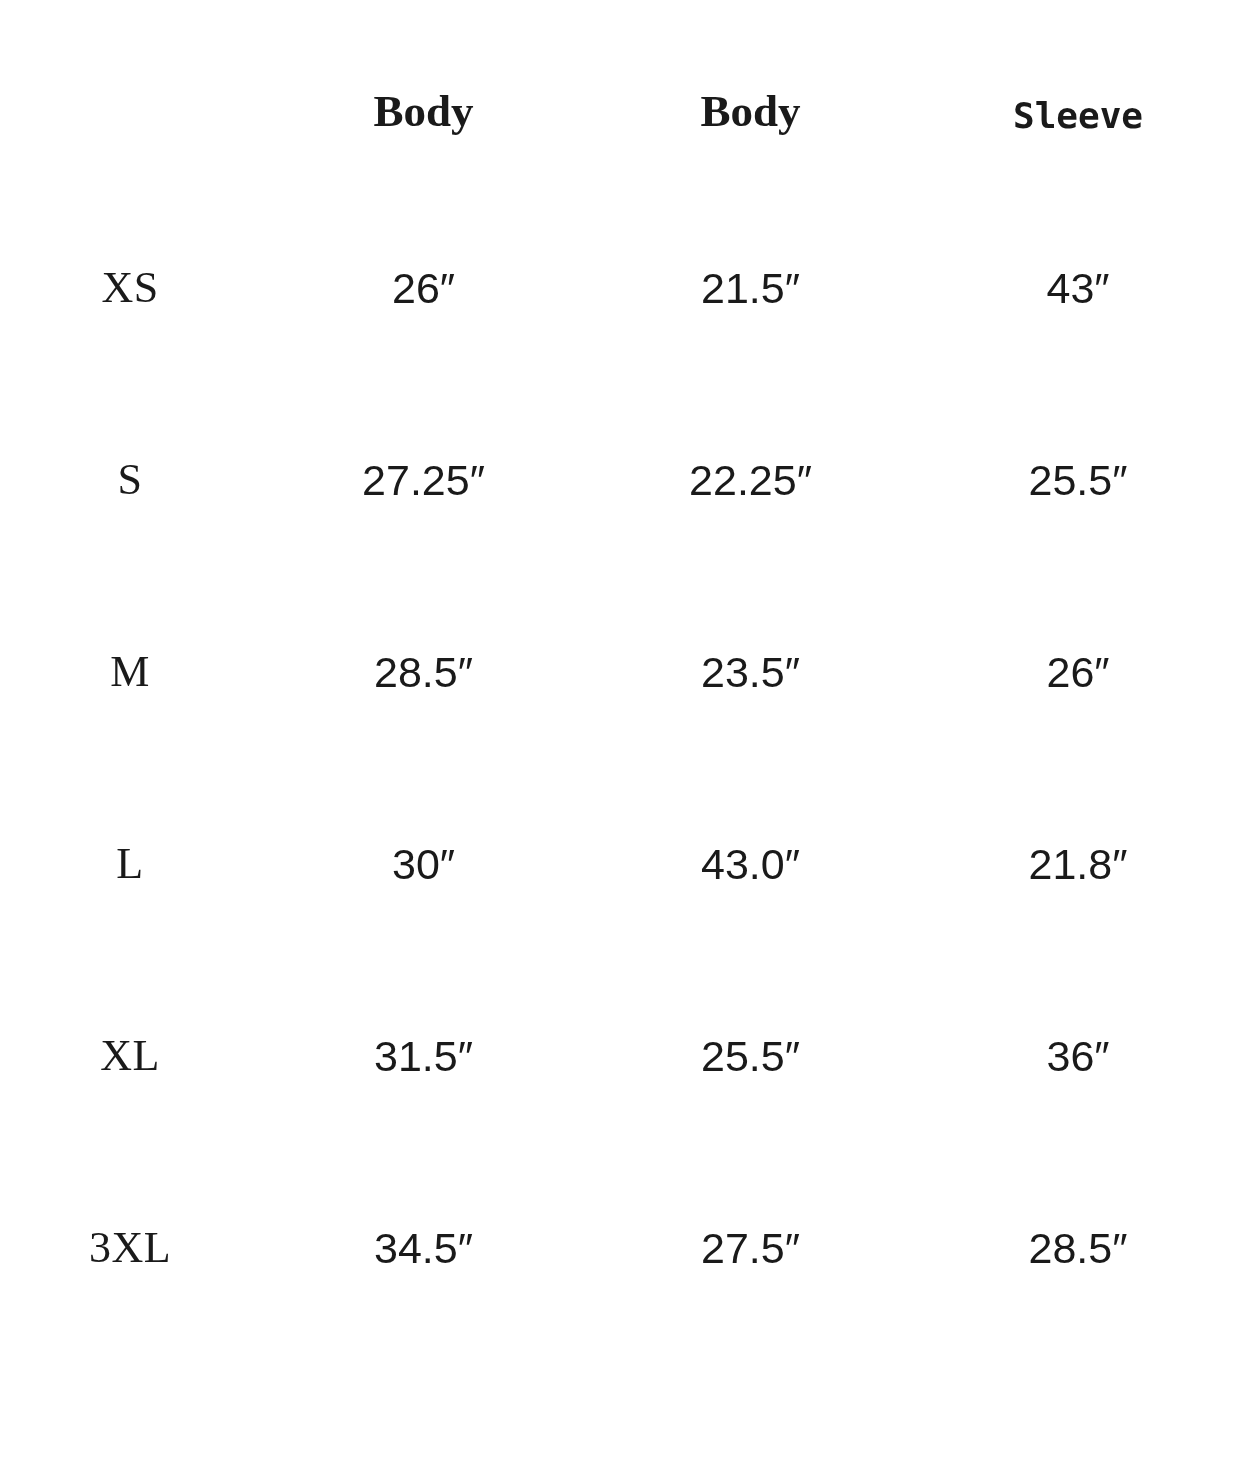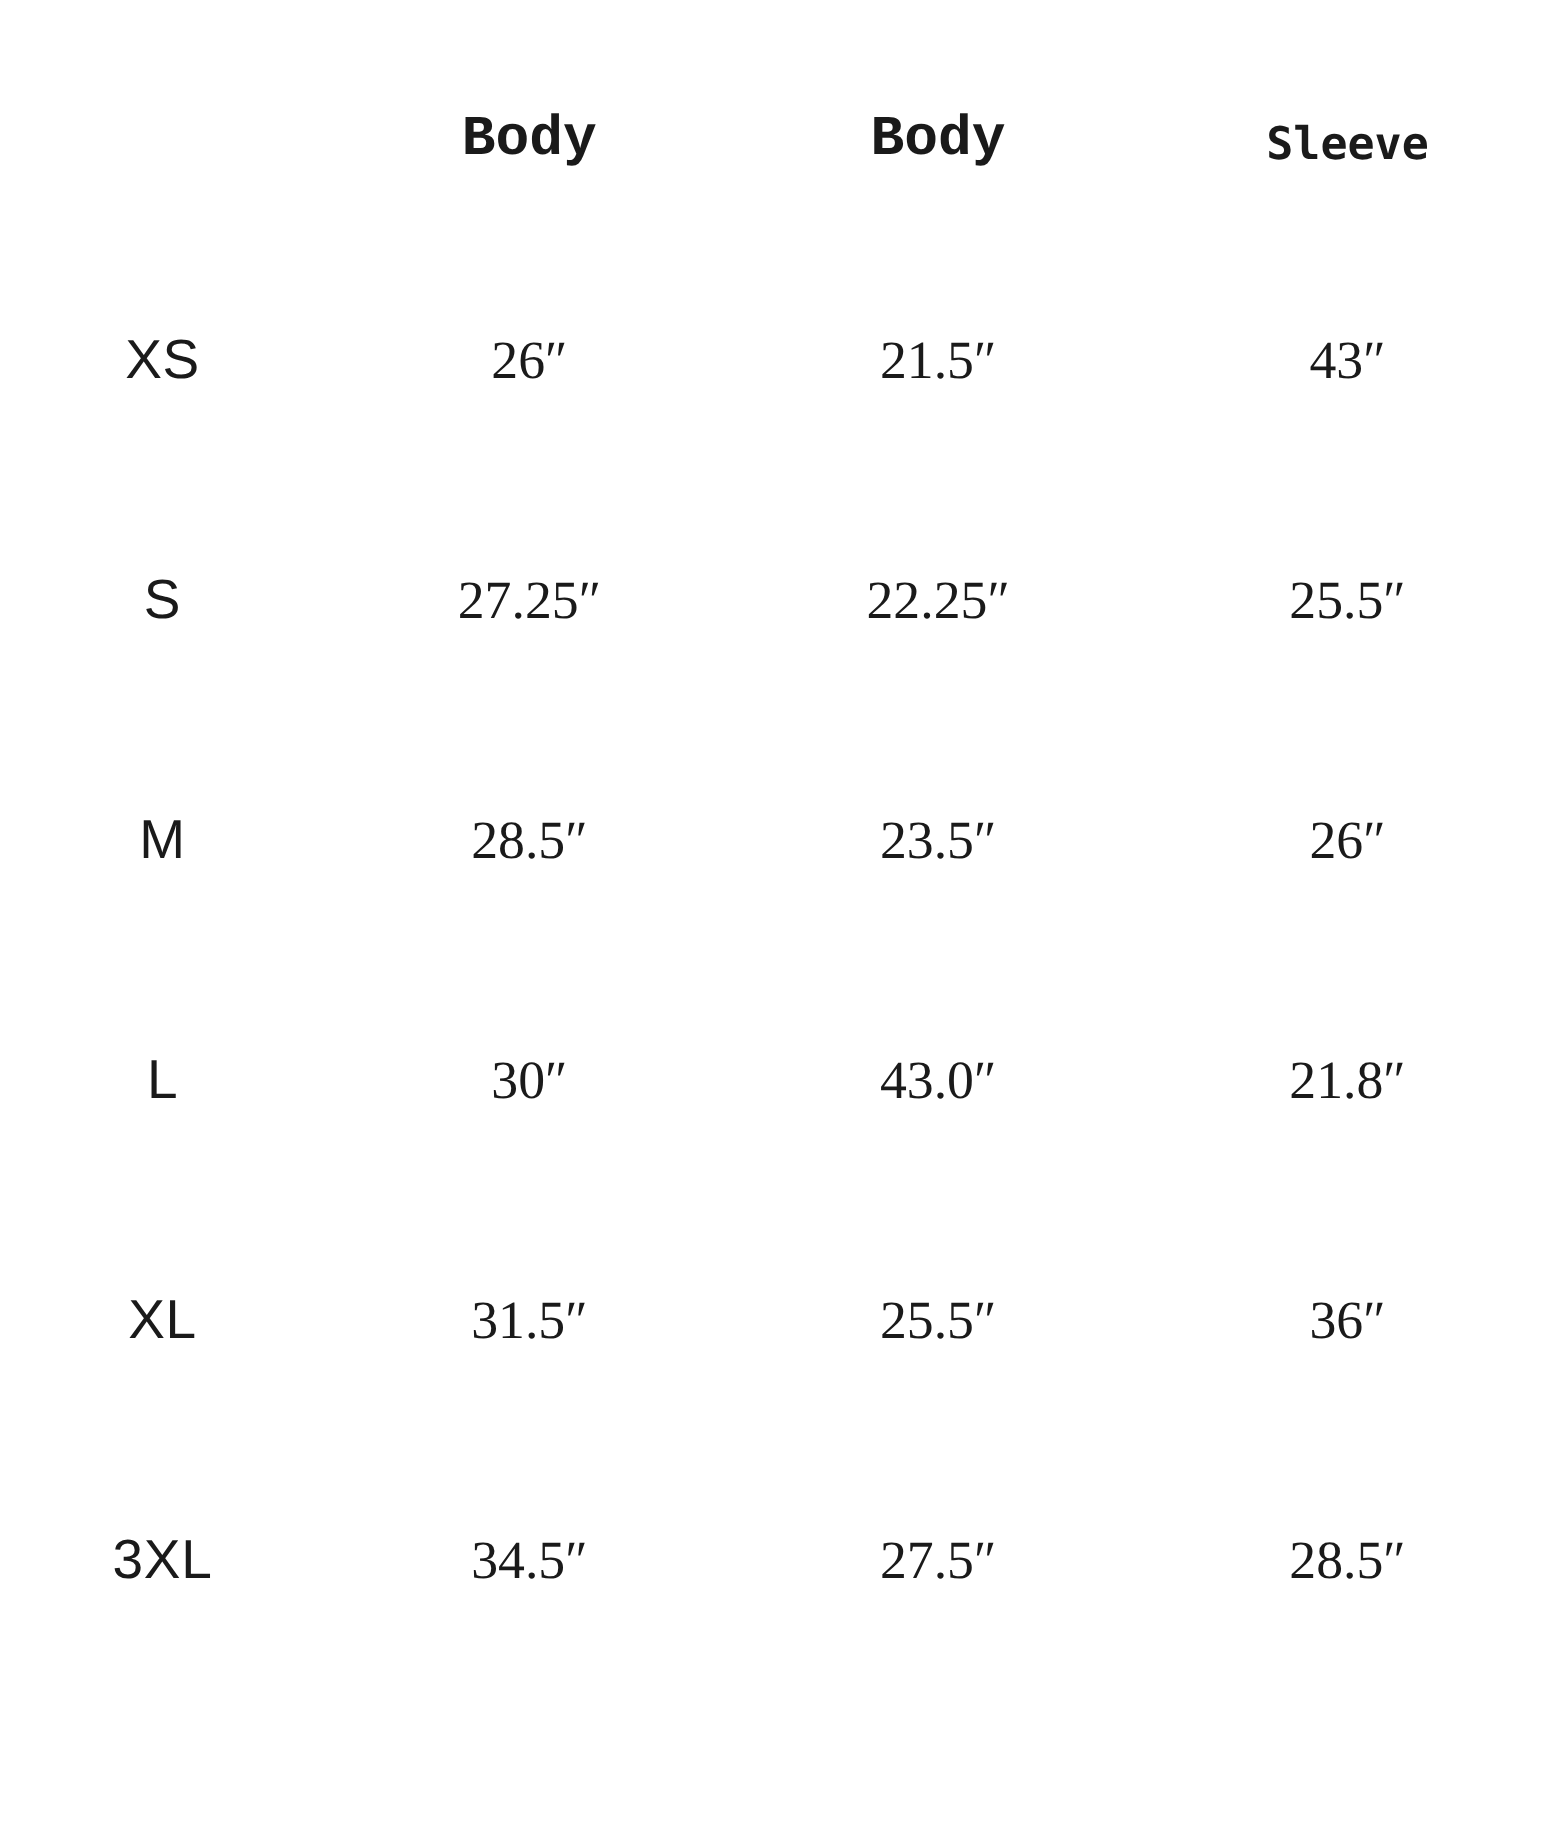--- a/index.html
+++ b/index.html
@@ -49,21 +49,21 @@
     
   }
 
   th .hd-inner {
     display: block;
     padding-bottom: 58px;
   }
 
   
   th.hd-sans .hd-inner {
-    font-family: Liberation Mono, monospace;
+    font-family: Liberation Serif, serif;
     letter-spacing: 0px;
   }
 
   
   th.hd-mono .hd-inner {
     font-family: "DejaVu Sans Mono", monospace;
     letter-spacing: 0px;
     font-size: 36px;
   }
 
@@ -73,28 +73,28 @@
   td {
     padding: 0;
     margin: 0;
     text-align: center;
     vertical-align: middle;
     color: #1a1a1a;
     line-height: 1;
   }
 
   td.size-cell {
-    font-family: Liberation Sans, sans-serif;
+    font-family: Liberation Serif, serif;
     font-size: 44px;
     font-weight: 400;
     letter-spacing: 0.5px;
   }
 
   td.meas-cell {
-    font-family: Liberation Serif, serif;
+    font-family: Liberation Sans, sans-serif;
     font-size: 43px;
     font-weight: 400;
     letter-spacing: 0px;
   }
 </style>
 </head>
 <body>
 
 <div id="chart-root">
 

